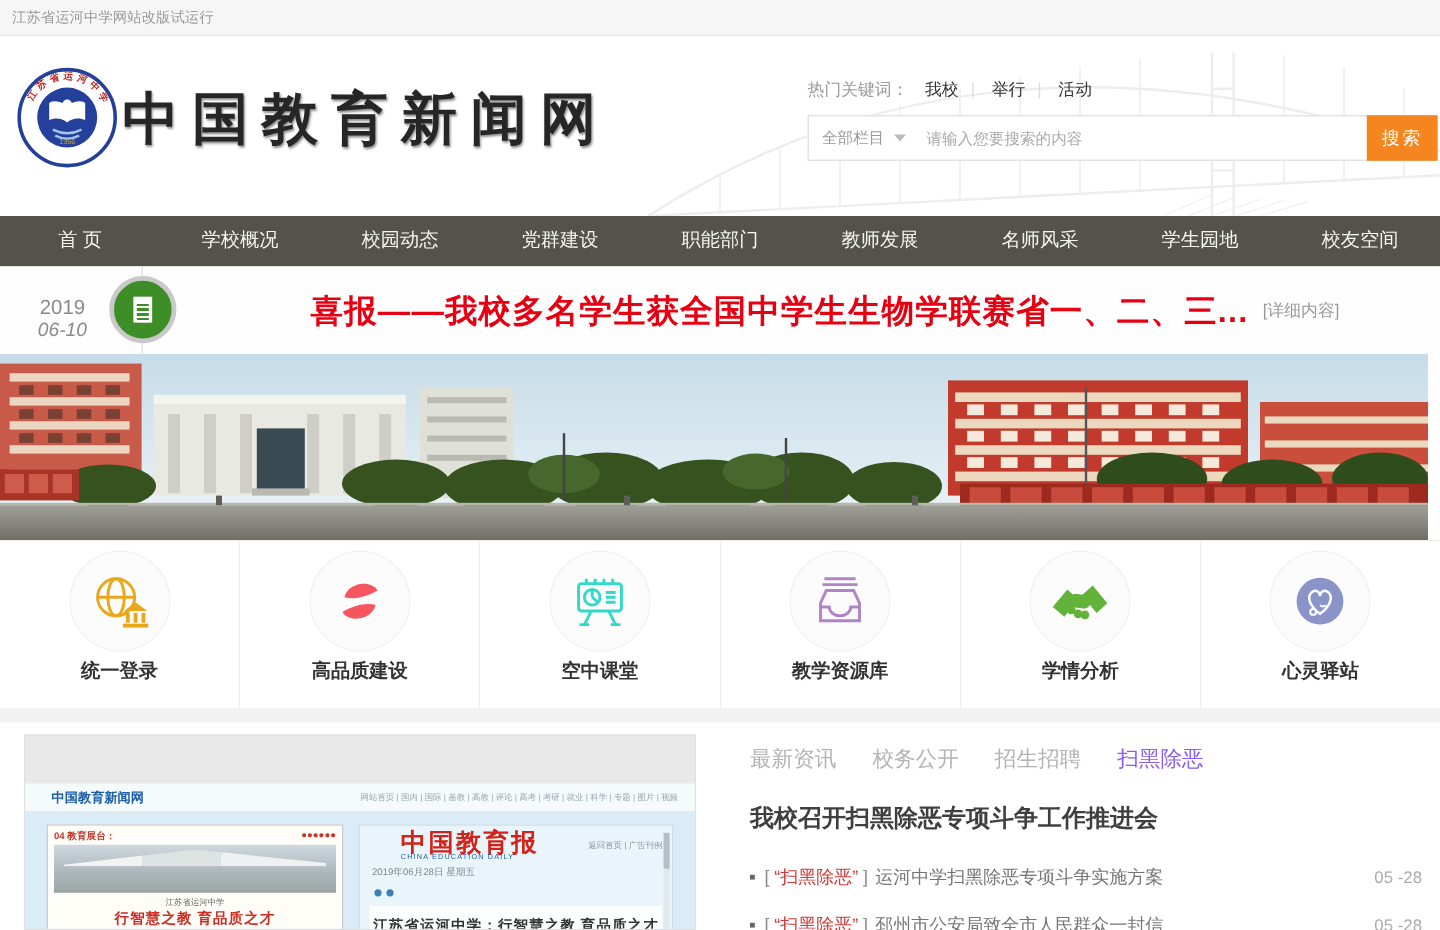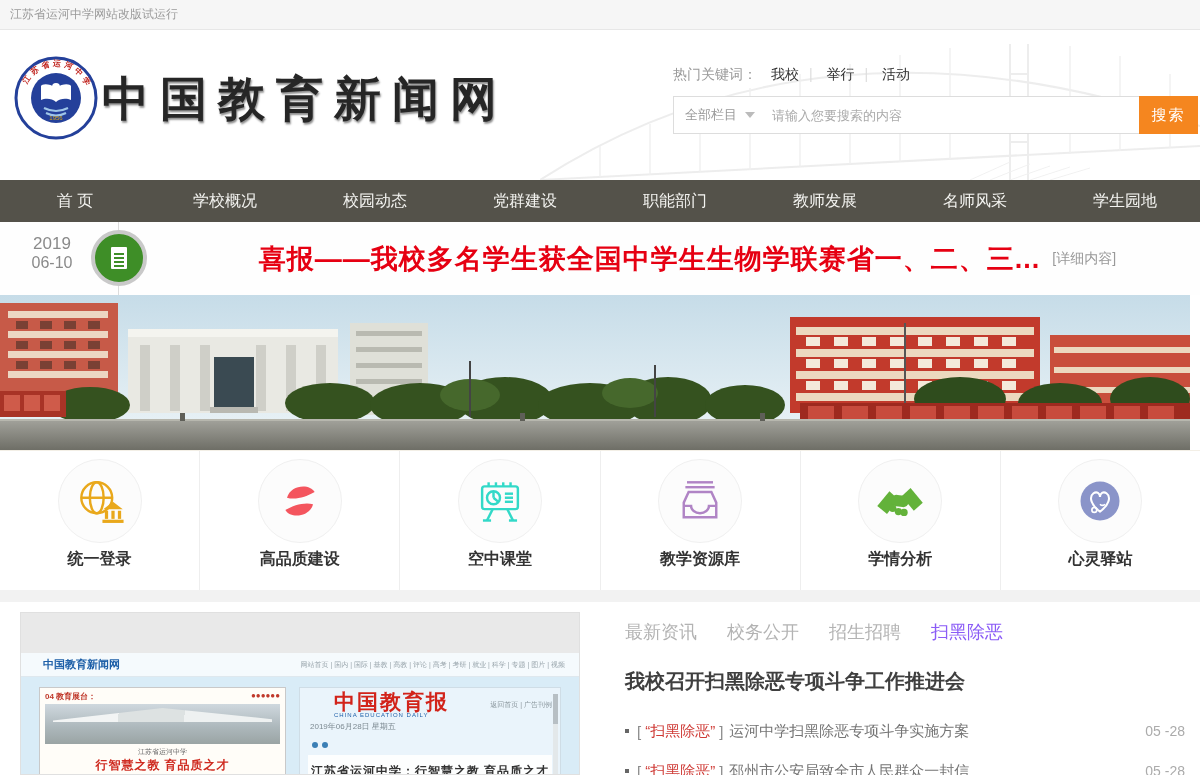--- a/index.html
+++ b/index.html
@@ -33,22 +33,22 @@
     border:none; font-size:15px; letter-spacing:2px; cursor:pointer; }
 
   
   .nav { height:42px; background:#54524a; display:flex; }
   .nav-item { flex:1; text-align:center; line-height:42px; color:#f4f4f1; font-size:16px; cursor:pointer; }
 
   
   .ticker { position:relative; height:73px; background:#fefefe; overflow:hidden; }
   .timeline-line { position:absolute; left:118px; top:0; width:1px; height:73px; background:#dcdcdc; }
   .t-date { position:absolute; left:20px; top:12px; width:64px; text-align:center; color:#8a8a8a; }
-  .t-date .yr { font-size:17px; }
-  .t-date .md { font-size:16px; }
+  .t-date .yr { font-size:17px;margin-top:13px; }
+  .t-date .md { font-size:16px;font-style:italic; }
   .t-icon { position:absolute; left:91px; top:8px; width:56px; height:56px; border-radius:50%;
     background:#3e8e27; border:4px solid #c9c9c9; display:flex; align-items:center; justify-content:center; }
   .t-doc { width:16px; height:22px; background:#fff; border-radius:1px;
     background-image:repeating-linear-gradient(#fff 0 2px, #3e8e27 2px 4px);
     background-size:10px 100%; background-position:3px 4px; background-repeat:no-repeat; }
   .t-head { position:absolute; left:235px; right:60px; top:0; height:73px;
     display:flex; align-items:center; justify-content:center; white-space:nowrap; }
   .t-head .headline { color:#e60012; font-size:27px; font-weight:600; letter-spacing:1px; cursor:pointer; }
   .t-head .more { color:#999; font-size:14px; margin-left:12px; cursor:pointer; }
 
@@ -192,20 +192,21 @@
 
   <div class="nav">
     <div class="nav-item">首 页</div>
     <div class="nav-item">学校概况</div>
     <div class="nav-item">校园动态</div>
     <div class="nav-item">党群建设</div>
     <div class="nav-item">职能部门</div>
     <div class="nav-item">教师发展</div>
     <div class="nav-item">名师风采</div>
     <div class="nav-item">学生园地</div>
+    <div class="nav-item">校友空间</div>
   </div>
 
   <div class="ticker">
     <div class="timeline-line"></div>
     <div class="t-date">
       <div class="yr">2019</div>
       <div class="md">06-10</div>
     </div>
     <div class="t-icon">
       <div class="t-doc"></div>

